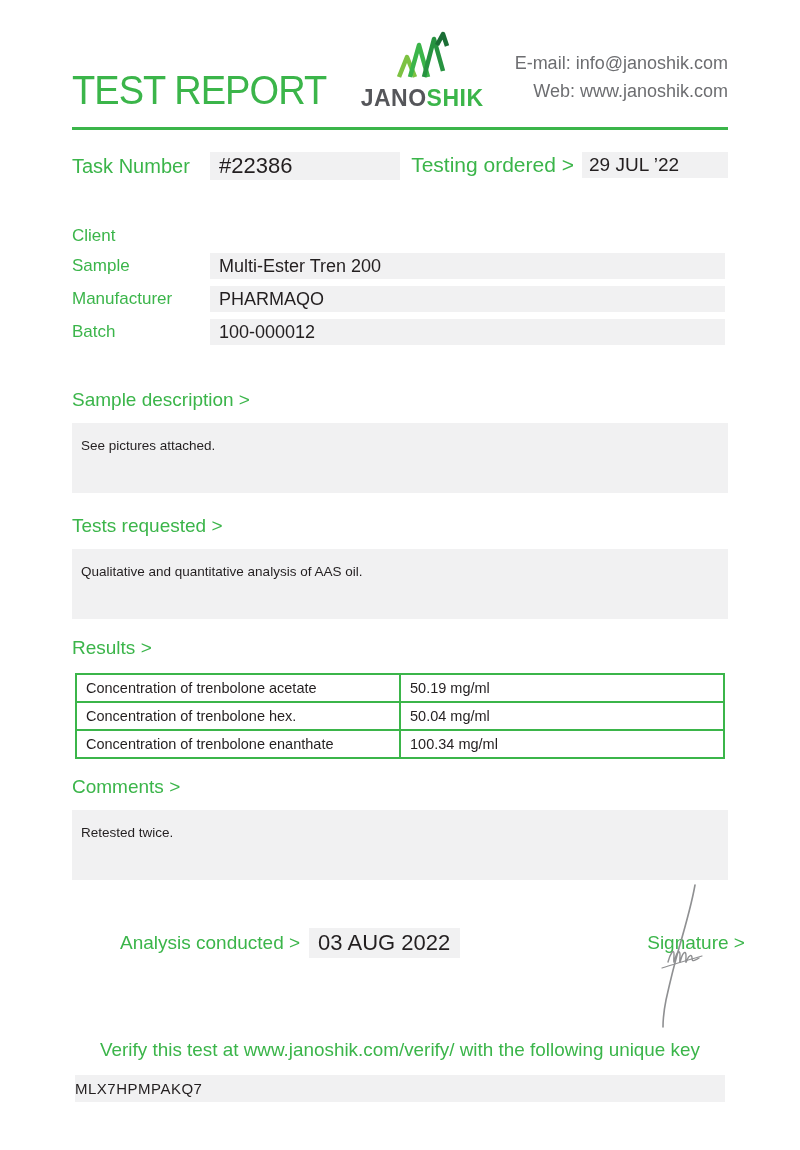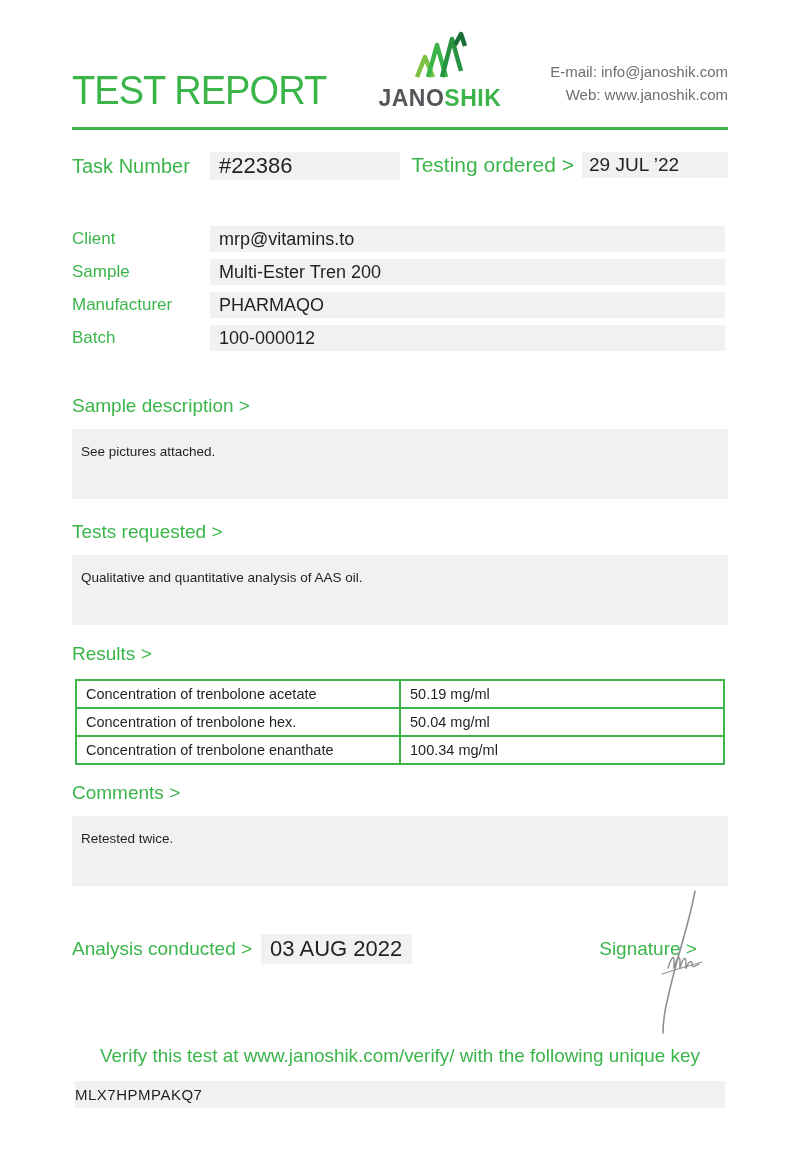--- a/index.html
+++ b/index.html
@@ -14,21 +14,21 @@
   .page { padding:0 72px; position:relative; }
 
   
   .header { display:flex; justify-content:space-between; align-items:flex-end; margin-top:38px; height:72px; }
   .report-title { color:#3bb54a; font-size:40px; font-weight:400; letter-spacing:-1px; line-height:1; transform:scaleX(.95); transform-origin:left bottom; white-space:nowrap; }
   .logo { display:flex; flex-direction:column; align-items:center; margin-left:-10px; }
   .logo-icon { display:block; }
   .logo-text { font-size:23px; font-weight:700; letter-spacing:.5px; line-height:1; margin-top:2px; }
   .logo-text .dark { color:#55565a; }
   .logo-text .green { color:#3bb54a; }
-  .contact { text-align:right; color:#6d6e71; font-size:15px; line-height:1.55; padding-bottom:4px; }
+  .contact { text-align:right; color:#6d6e71; font-size:18px; line-height:1.55; padding-bottom:4px; }
   .rule { height:3px; background:#3bb54a; margin-top:17px; }
 
   
   .task-row { display:flex; justify-content:space-between; margin-top:22px; }
   .task-left { display:flex; align-items:center; }
   .task-label { color:#3bb54a; font-size:20px; width:138px; }
   .task-value { background:#f1f1f2; width:190px; height:28px; line-height:28px; padding-left:9px; font-size:22px; }
   .dates { display:flex; flex-direction:column; gap:7px; }
   .date-row { display:flex; align-items:center; justify-content:flex-end; }
   .date-label { color:#3bb54a; font-size:21px; margin-right:8px; white-space:nowrap; }
@@ -48,21 +48,21 @@
   .h-comments{ margin-top:17px; }
   .text-box { background:#f1f1f2; height:70px; margin-top:12px; padding:15px 9px; font-size:13.5px; }
 
   
   .results-table { width:calc(100% - 6px); margin:14px 3px 0 3px; border-collapse:collapse; }
   .results-table td { border:2px solid #3bb54a; font-size:14.5px; height:28px; padding:0 0 0 9px; background:#ffffff; }
   .results-table td.analyte { width:50%; }
 
   
   .bottom-row { margin-top:48px; display:flex; align-items:center; position:relative; height:30px; }
-  .analysis-label { color:#3bb54a; font-size:19px; white-space:nowrap; }
+  .analysis-label { color:#3bb54a; font-size:19px; white-space:nowrap;margin-left:48px; }
   .analysis-value { background:#f1f1f2; height:30px; line-height:30px; padding:0 10px 0 9px; font-size:22px; margin-left:9px; white-space:nowrap; }
   .sig-label { color:#3bb54a; font-size:19px; margin-left:187px; white-space:nowrap; }
   .signature-svg { position:absolute; right:16px; top:-46px; }
 
   
   .verify-text { color:#3bb54a; font-size:18.5px; margin-top:81px; text-align:center; white-space:nowrap; transform:scaleX(1.02); transform-origin:center; }
   .key-box { background:#f1f1f2; height:27px; line-height:27px; margin:14px 3px 0 3px; text-align:left; font-size:15px; letter-spacing:.5px; }
 </style>
 </head>
 <body>
@@ -109,21 +109,20 @@
       <div class="date-row">
         <span class="date-label">Testing ordered  &gt;</span>
         <span class="date-value">29 JUL ’22</span>
       </div>
     </div>
   </div>
 
   <div class="info">
     <div class="info-row">
       <span class="info-label">Client</span>
-      <span class="info-value">mrp@vitamins.to</span>
     </div>
     <div class="info-row">
       <span class="info-label">Sample</span>
       <span class="info-value">Multi-Ester Tren 200</span>
     </div>
     <div class="info-row">
       <span class="info-label">Manufacturer</span>
       <span class="info-value">PHARMAQO</span>
     </div>
     <div class="info-row">

